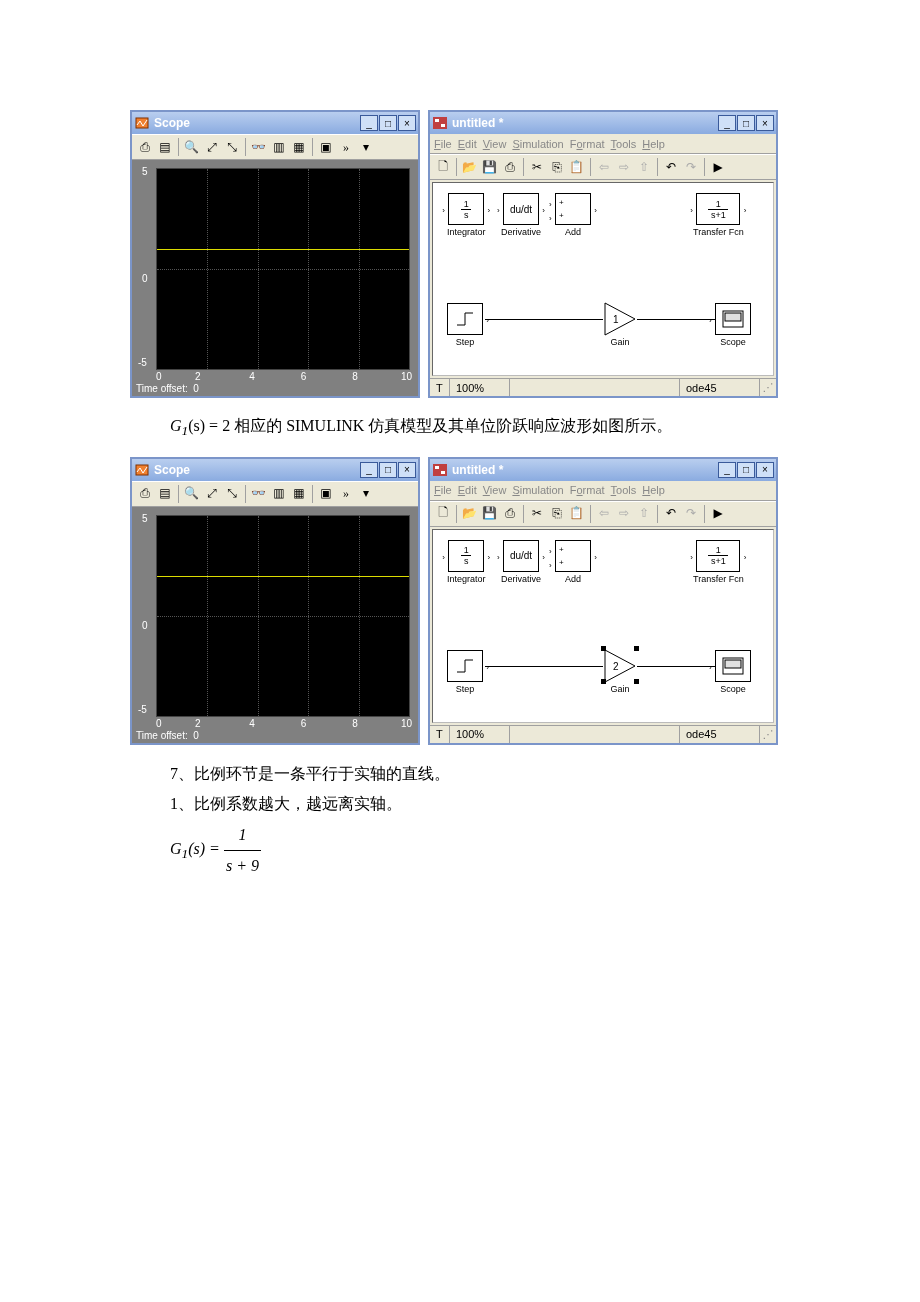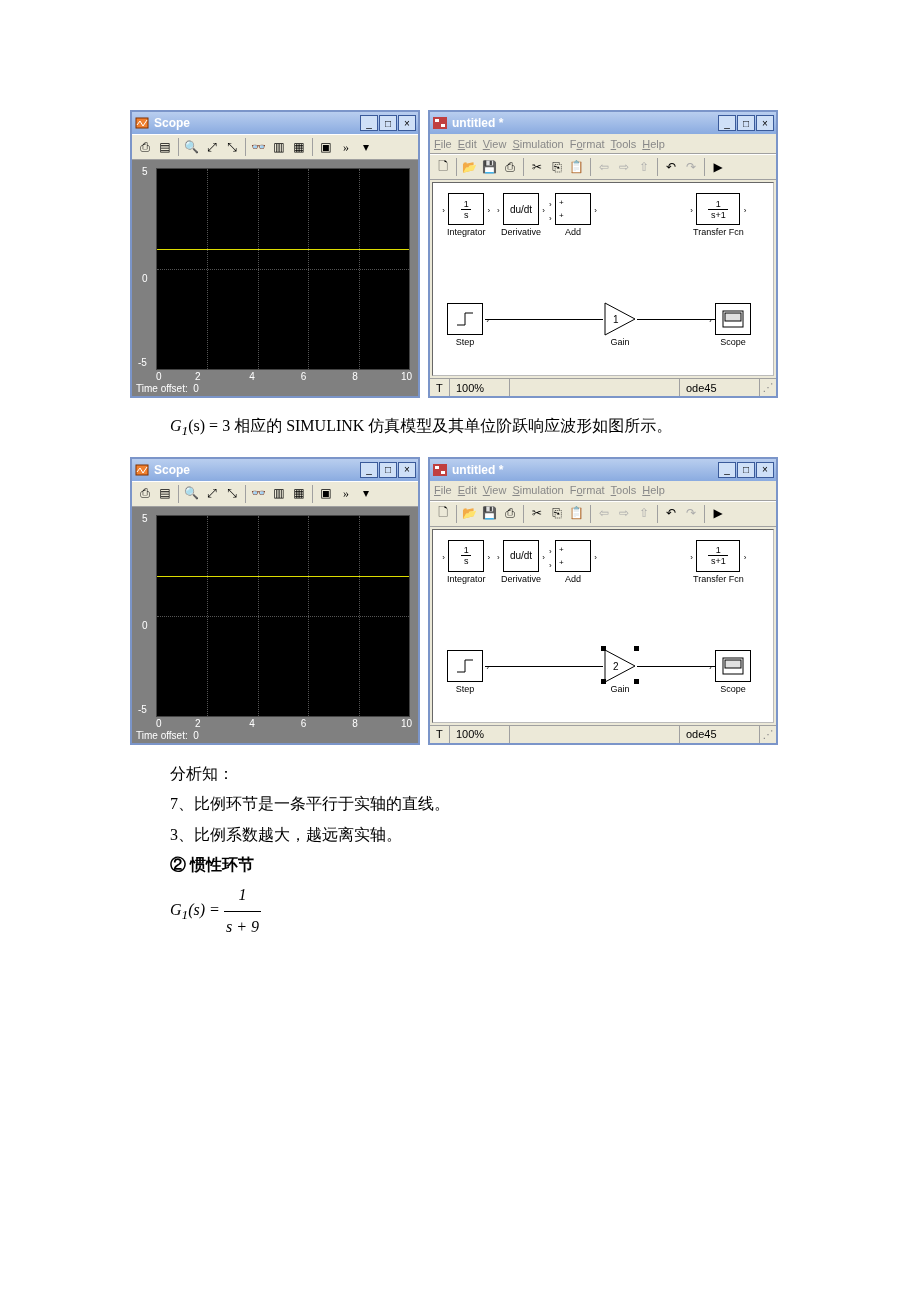--- a/index.html
+++ b/index.html
@@ -236,21 +236,21 @@
       <div class="cell" style="flex:1"></div>
       <div class="cell" style="width:80px">
             <span>ode45</span>
           </div>
       <div style="width:16px;text-align:center;color:#888">⋰</div>
     </div>
   </div>
 </div>
 
 <p class="text-para">
-  <span class="formula"><span>G</span><sub>1</sub></span><span>(s) = 3 相应的 SIMULINK 仿真模型及其单位阶跃响应波形如图所示。</span>
+  <span class="formula"><span>G</span><sub>1</sub></span><span>(s) = 2 相应的 SIMULINK 仿真模型及其单位阶跃响应波形如图所示。</span>
 </p>
 
 <div class="fig-row">
 
   <div class="win scope">
     <div class="titlebar">
       <span class="ticon">
         <svg width="14" height="12">
               <rect x="1" y="1" width="12" height="10" fill="#f08030" stroke="#803000"></rect>
               <polyline points="2,8 5,4 8,9 12,3" fill="none" stroke="#fff" stroke-width="1"></polyline>
@@ -436,24 +436,22 @@
       <div class="cell" style="flex:1"></div>
       <div class="cell" style="width:80px">
             <span>ode45</span>
           </div>
       <div style="width:16px;text-align:center;color:#888">⋰</div>
     </div>
   </div>
 </div>
 
 <div class="text-block">
-  <div>分析知：</div>
   <div>7、比例环节是一条平行于实轴的直线。</div>
-  <div>3、比例系数越大，越远离实轴。</div>
-  <div style="font-weight:bold">② 惯性环节</div>
+  <div>1、比例系数越大，越远离实轴。</div>
   <div>
     <span class="formula"><span>G</span><sub>1</sub>(s) = </span>
     <span style="display:inline-block; vertical-align:middle; text-align:center; font-style:italic">
       <span style="display:block; border-bottom:1px solid #000; padding:0 4px">1</span>
       <span style="display:block; padding:0 2px">s + 9</span>
     </span>
   </div>
 </div>
 
 </div>

